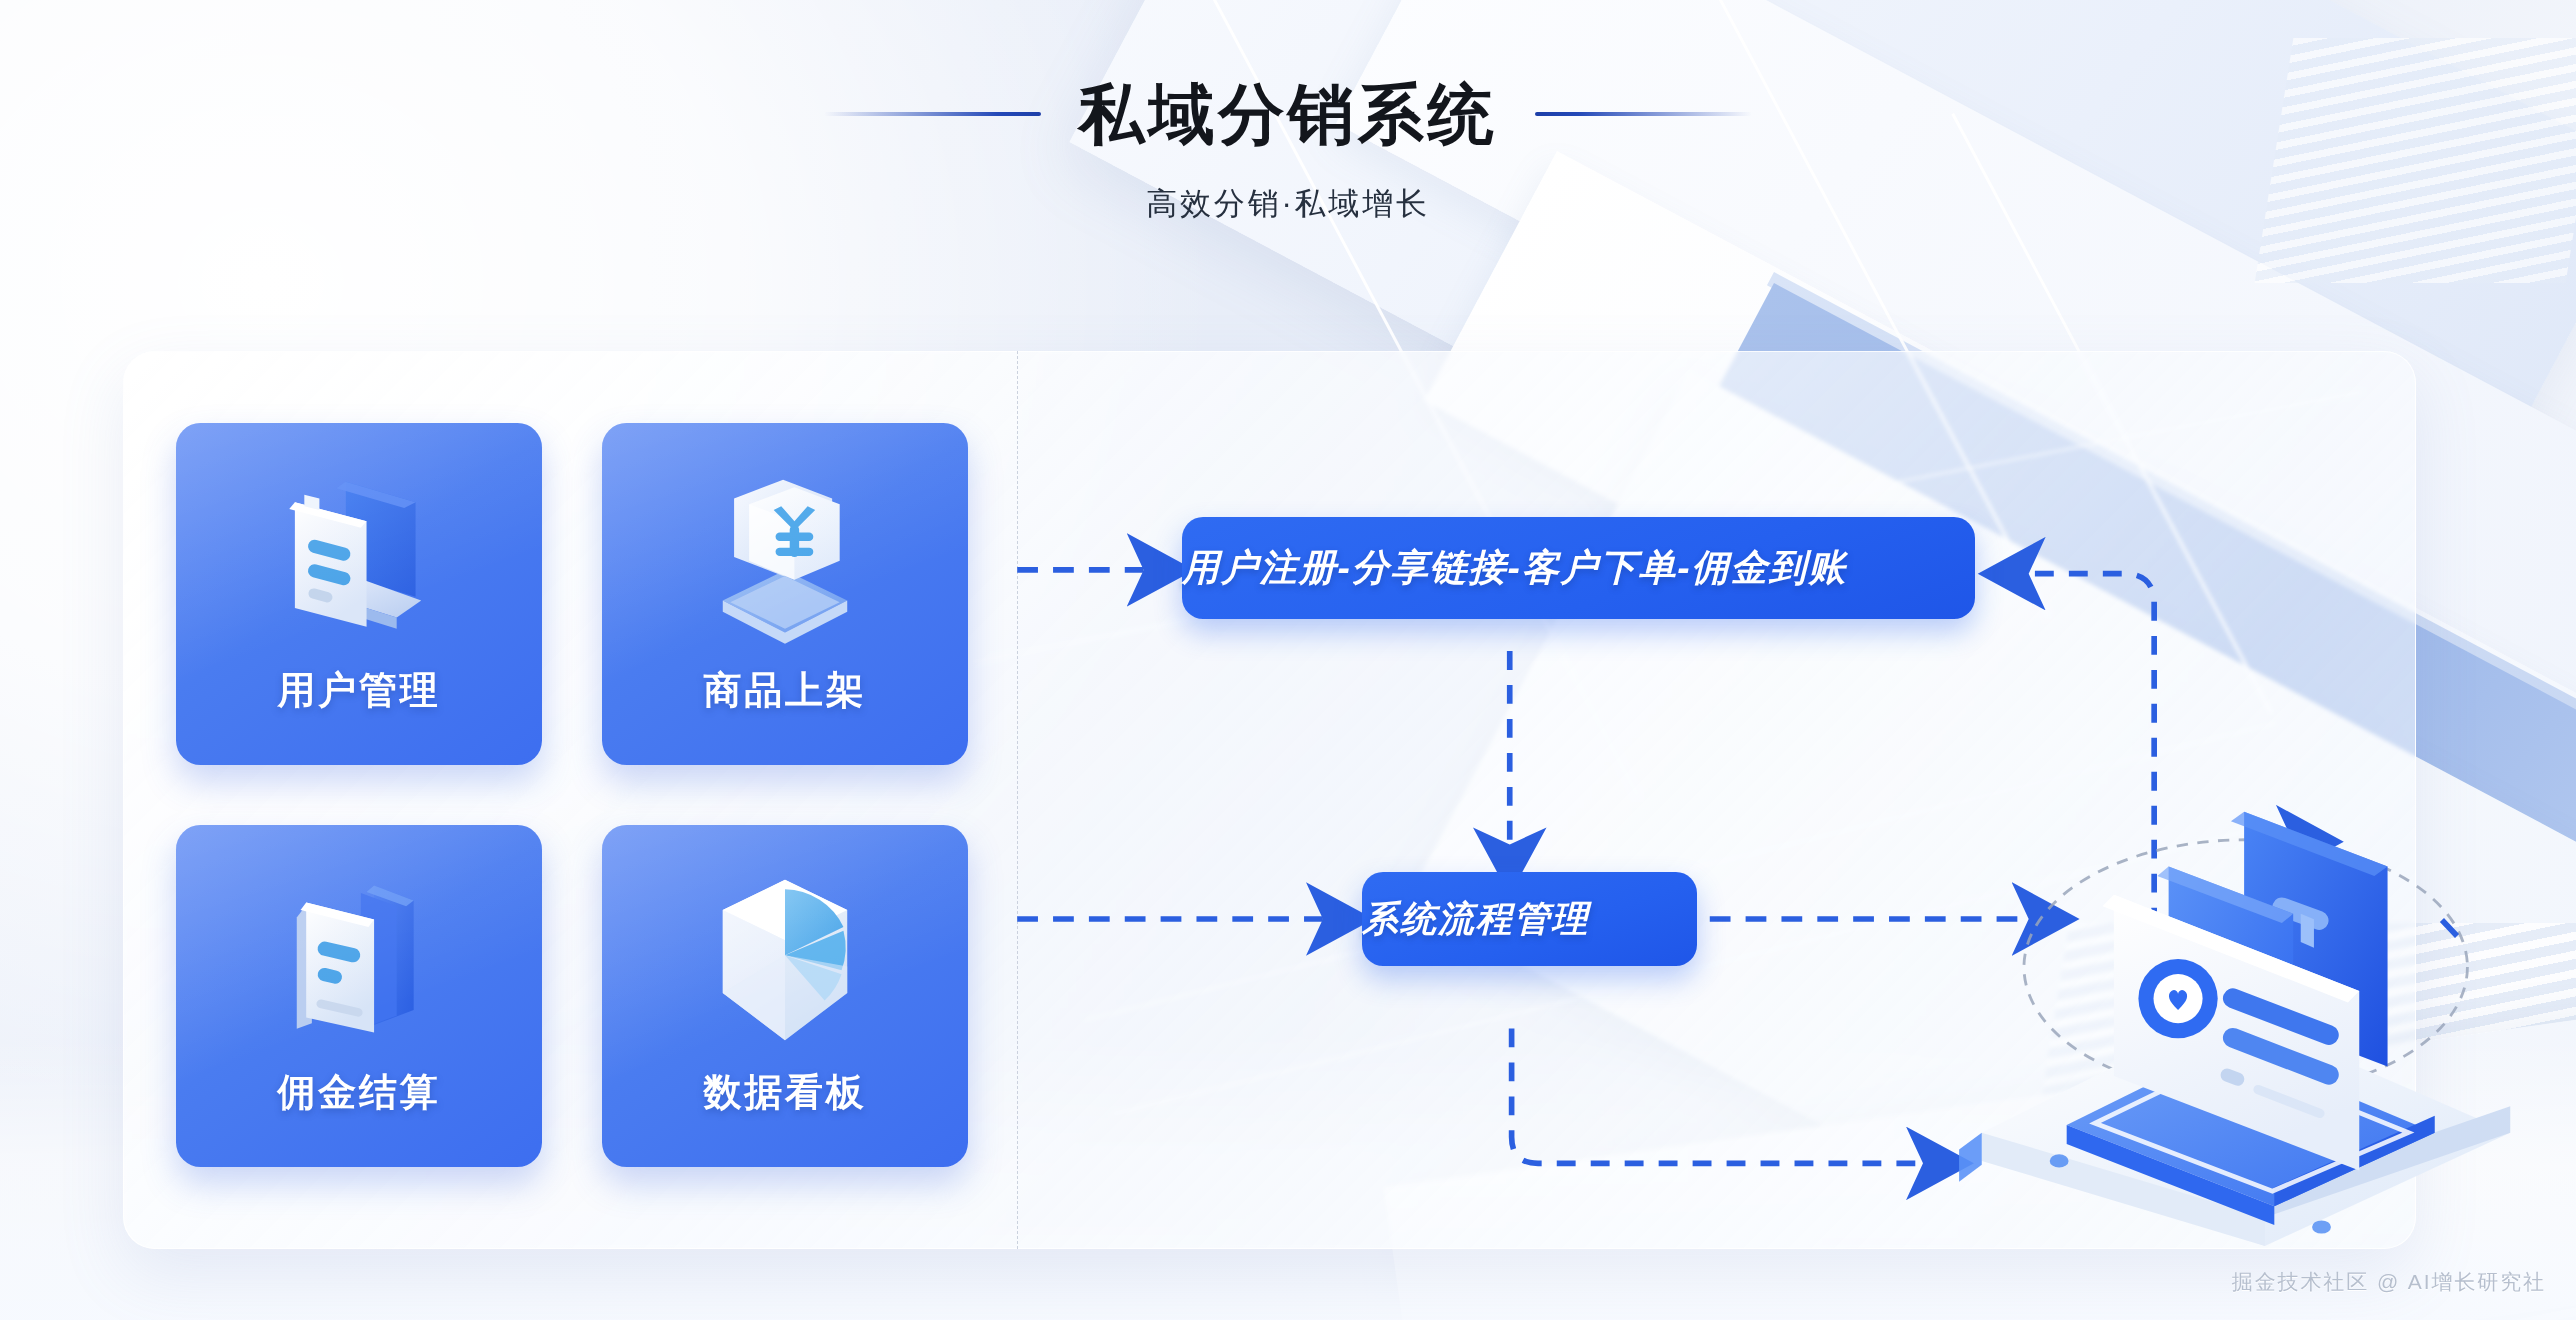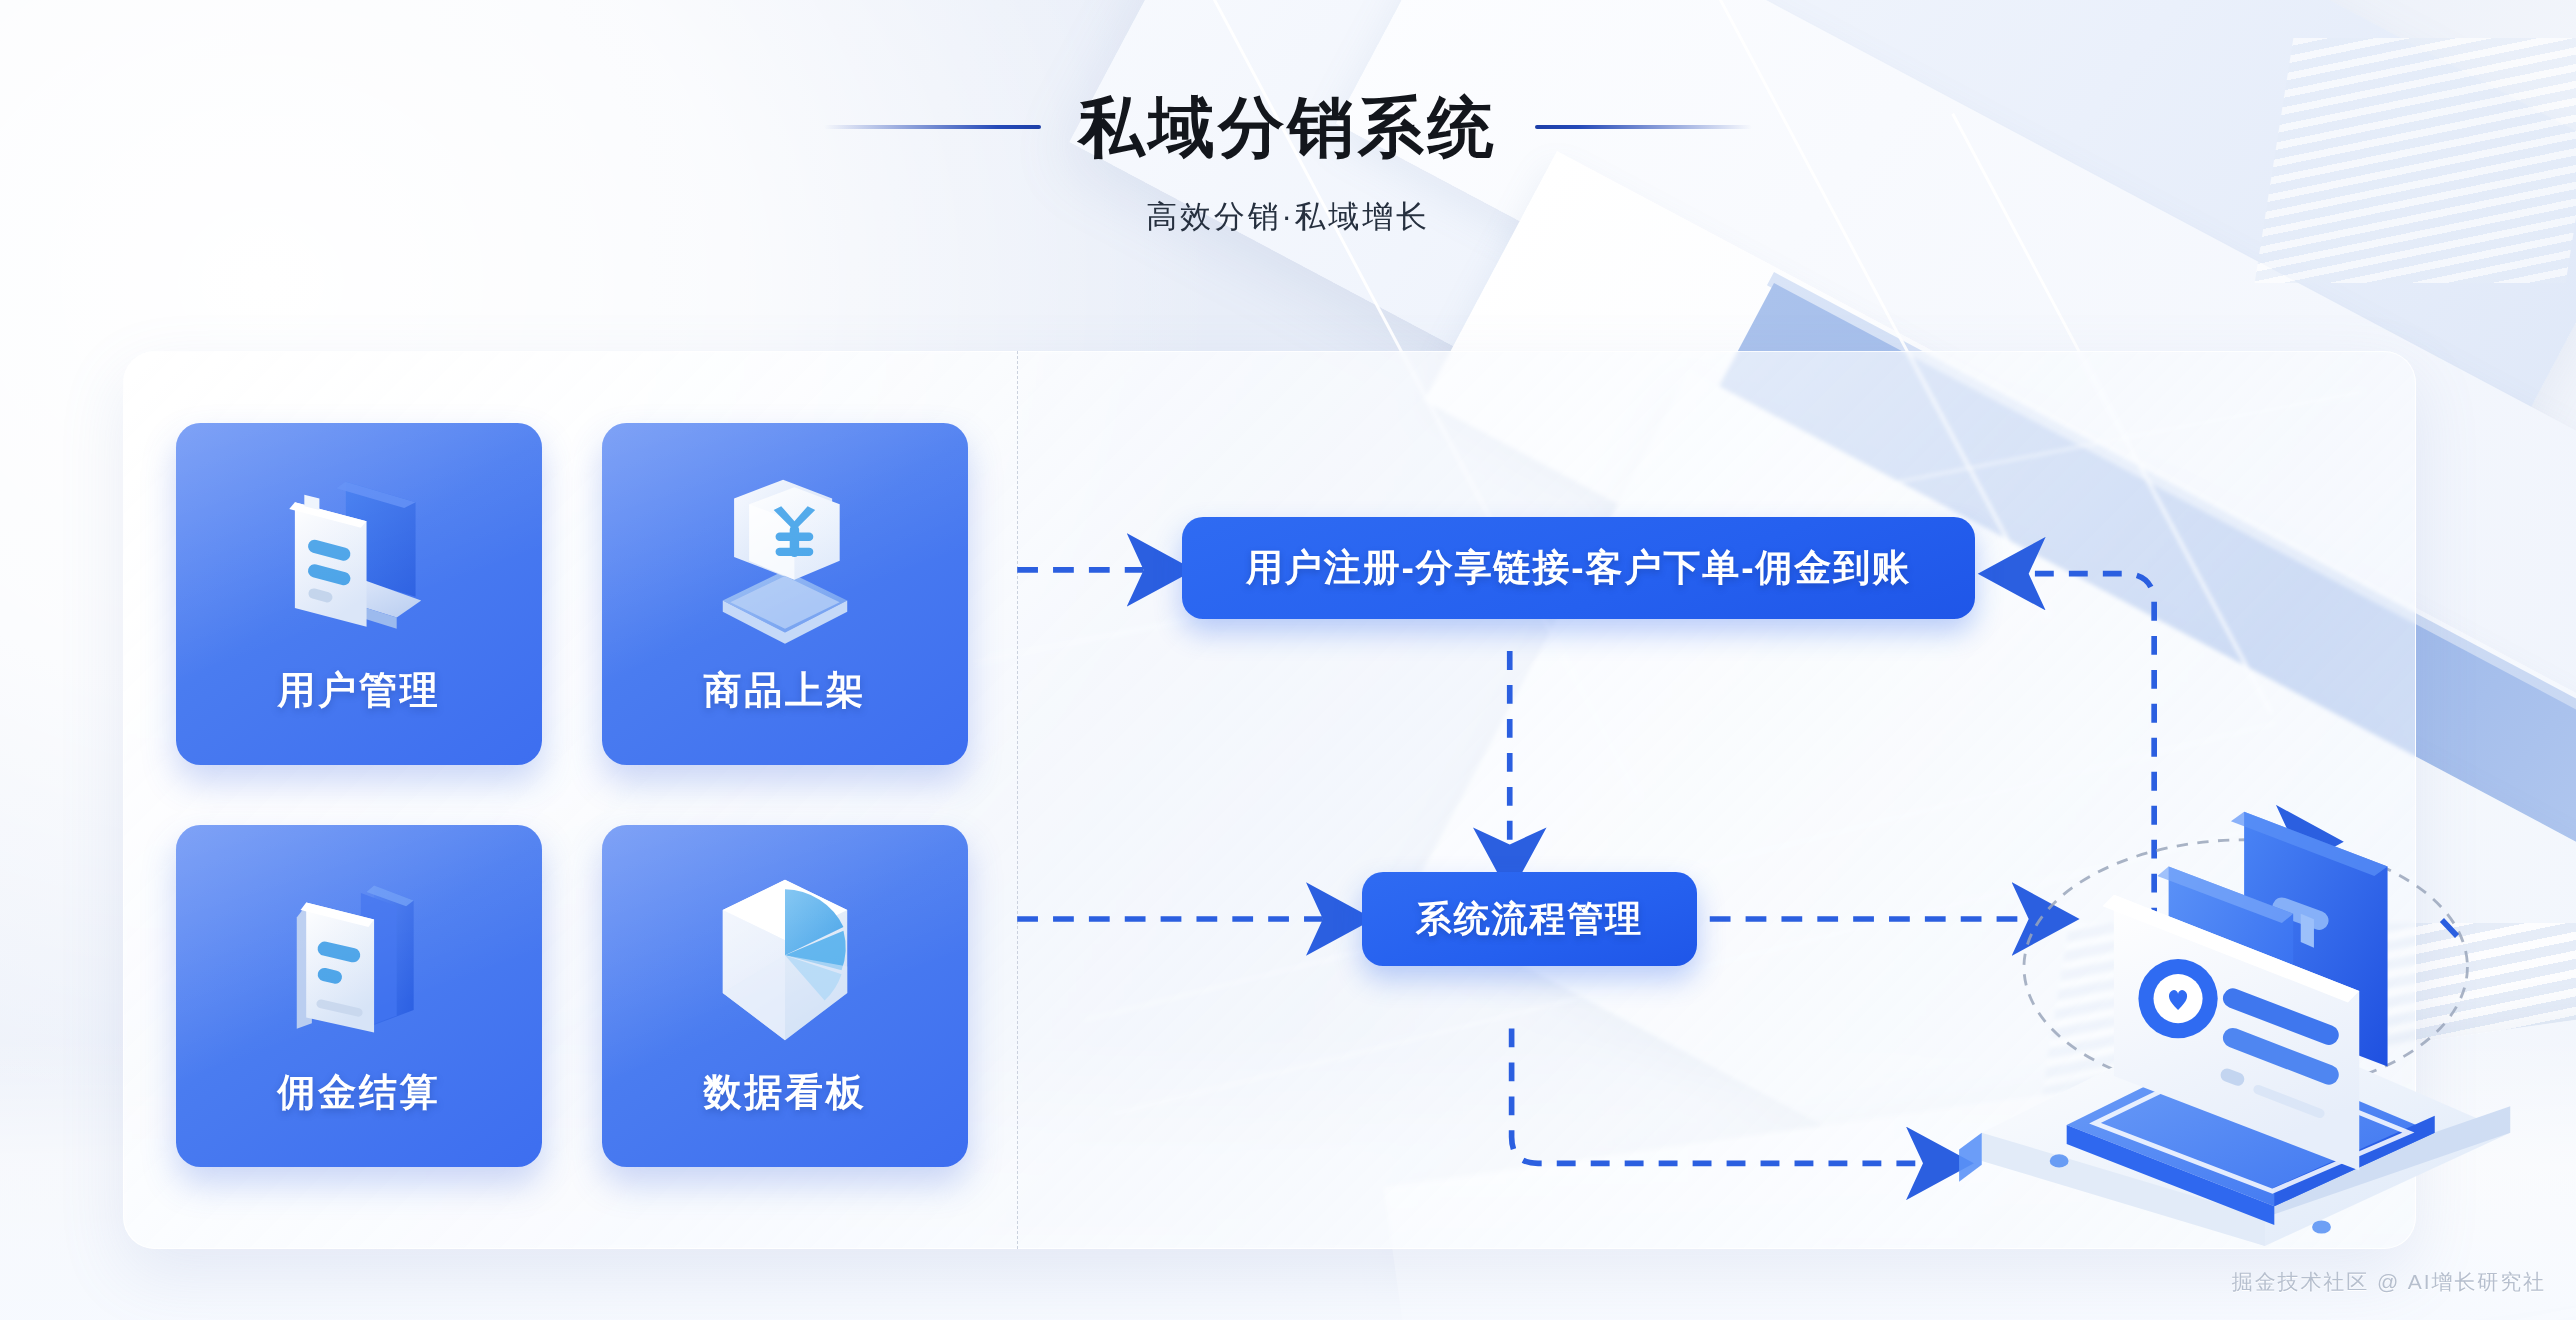--- a/index.html
+++ b/index.html
@@ -60,21 +60,21 @@
       background:linear-gradient(100deg,#ffffff 0%,#f1f5fc 100%);transform:rotate(-8deg);
       box-shadow:0 -9.4px 38px rgba(130,155,200,0.10);}
 
   .diag-faint{position:absolute;background:rgba(255,255,255,0.8);height:1.9px;transform-origin:top left;}
   .df1{left:1085px;top:1019px;width:1227px;transform:rotate(-14deg);}
   .df2{left:1113px;top:1113px;width:1227px;transform:rotate(-14deg);}
   .df3{left:972px;top:661px;width:1415px;transform:rotate(-11deg);}
 
   
   .header{position:absolute;left:0;top:81px;width:2576px;text-align:center;z-index:5;}
-  .title-row{display:flex;align-items:center;justify-content:center;gap:38px;margin-top:13px;}
+  .title-row{display:flex;align-items:center;justify-content:center;gap:38px;}
   .rule{width:217px;height:4.7px;border-radius:2.8px;}
   .rule.left{background:linear-gradient(90deg,rgba(30,64,175,0) 0%,#2449b8 80%,#1d3fa8 100%);}
   .rule.right{background:linear-gradient(270deg,rgba(30,64,175,0) 0%,#2449b8 80%,#1d3fa8 100%);}
   .main-title{font-size:66px;font-weight:bold;color:#13161c;letter-spacing:3.8px;
       white-space:nowrap;line-height:1;}
   .subtitle{margin-top:36px;font-size:31px;color:#26303f;letter-spacing:2.8px;font-weight:500;}
 
   
   .panel{position:absolute;left:123px;top:351px;width:2293px;height:898px;
       border-radius:32px;
@@ -99,21 +99,21 @@
       background:linear-gradient(160deg,rgba(255,255,255,0.14),rgba(255,255,255,0) 55%);
       pointer-events:none;}
   .card-icon{width:208px;height:198px;position:relative;}
   .card-label{margin-top:7.5px;font-size:38px;font-weight:bold;color:#fff;
       letter-spacing:2.8px;text-shadow:0 2.8px 7.5px rgba(24,58,140,0.35);}
 
   
   .flow-box{position:absolute;border-radius:21px;
       background:linear-gradient(160deg,#2f6bf2 0%,#2560ef 60%,#1f56e8 100%);
       box-shadow:0 13.2px 28px rgba(37,96,239,0.30);
-      display:flex;align-items:center;justify-content:center;z-index:7;}
+      display:flex;align-items:center;z-index:7;font-style:italic;}
   .flow-box span{color:#fff;font-weight:bold;letter-spacing:1.9px;
       text-shadow:0 2.8px 6.6px rgba(18,48,125,0.35);white-space:nowrap;}
   #flow-main{left:1182px;top:517px;width:793px;height:102px;}
   #flow-main span{font-size:37px;}
   #flow-sub{left:1362px;top:872px;width:335px;height:94px;}
   #flow-sub span{font-size:36px;}
 
   .arrows{position:absolute;inset:0;z-index:6;pointer-events:none;}
 
   

